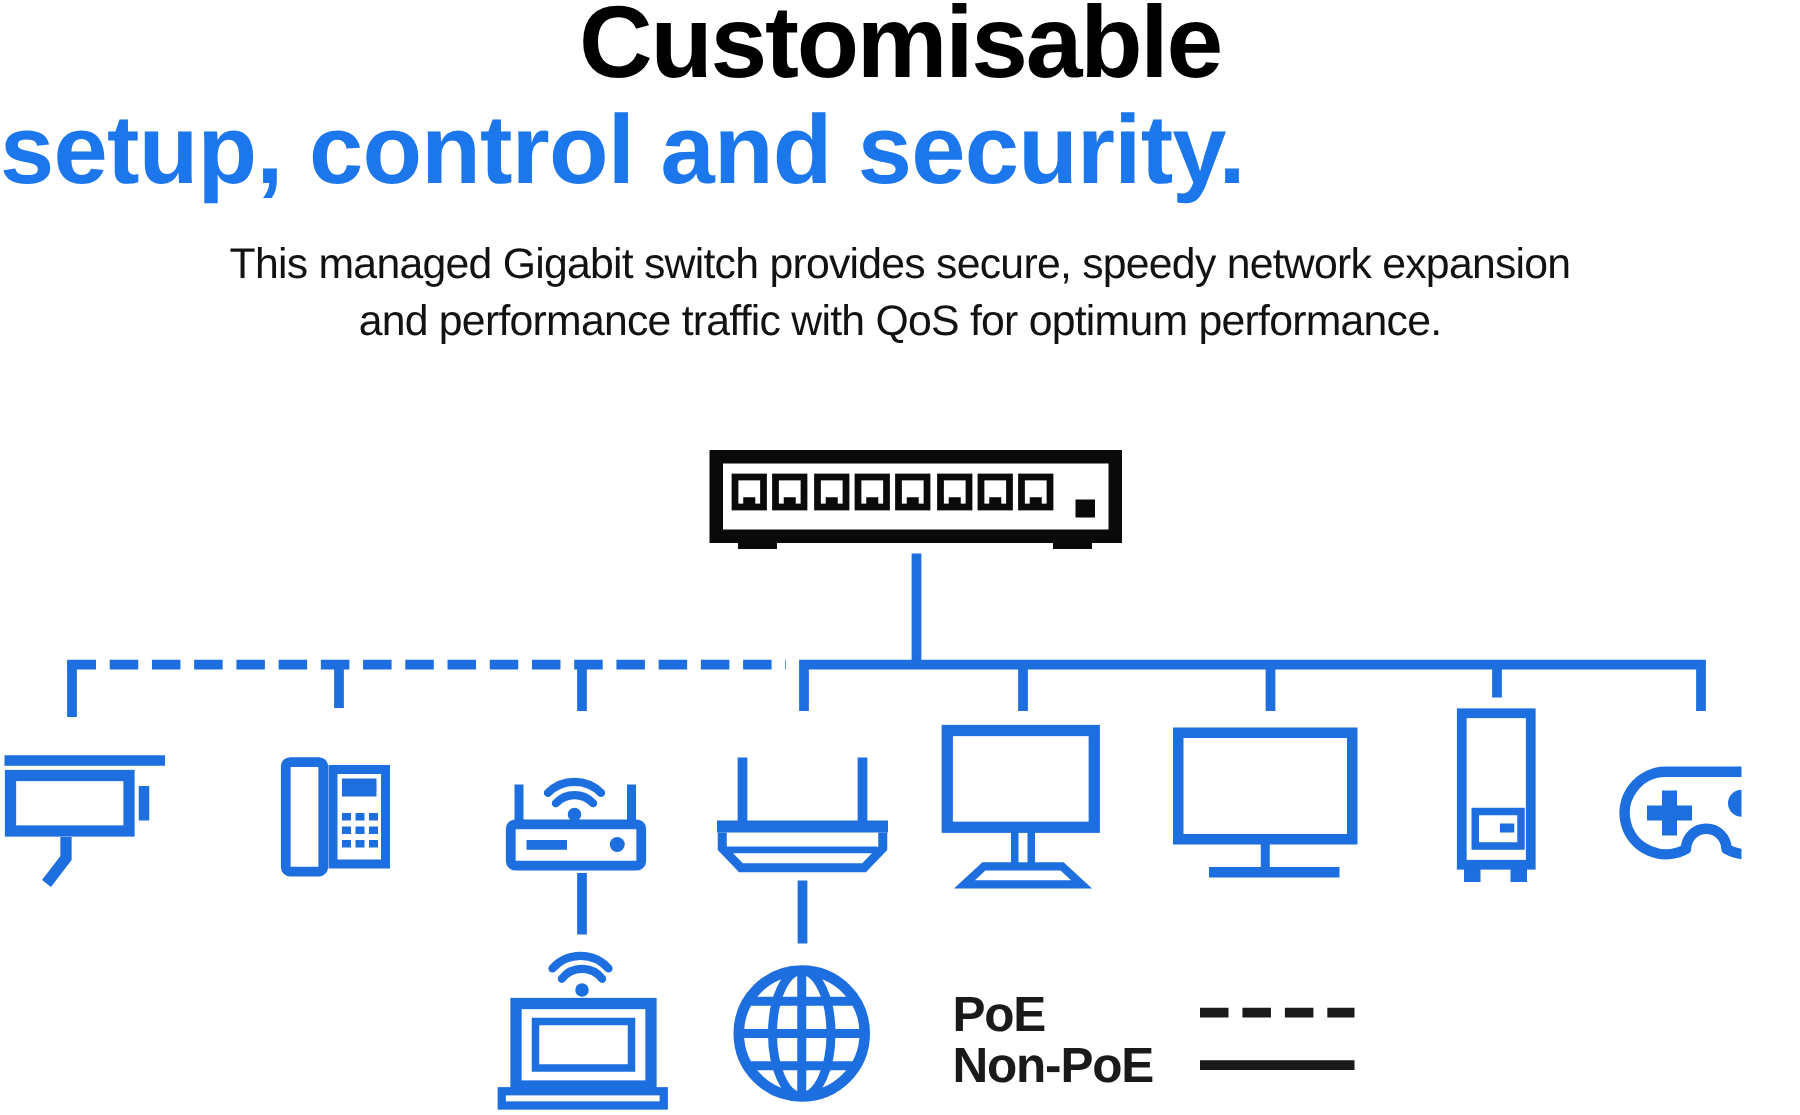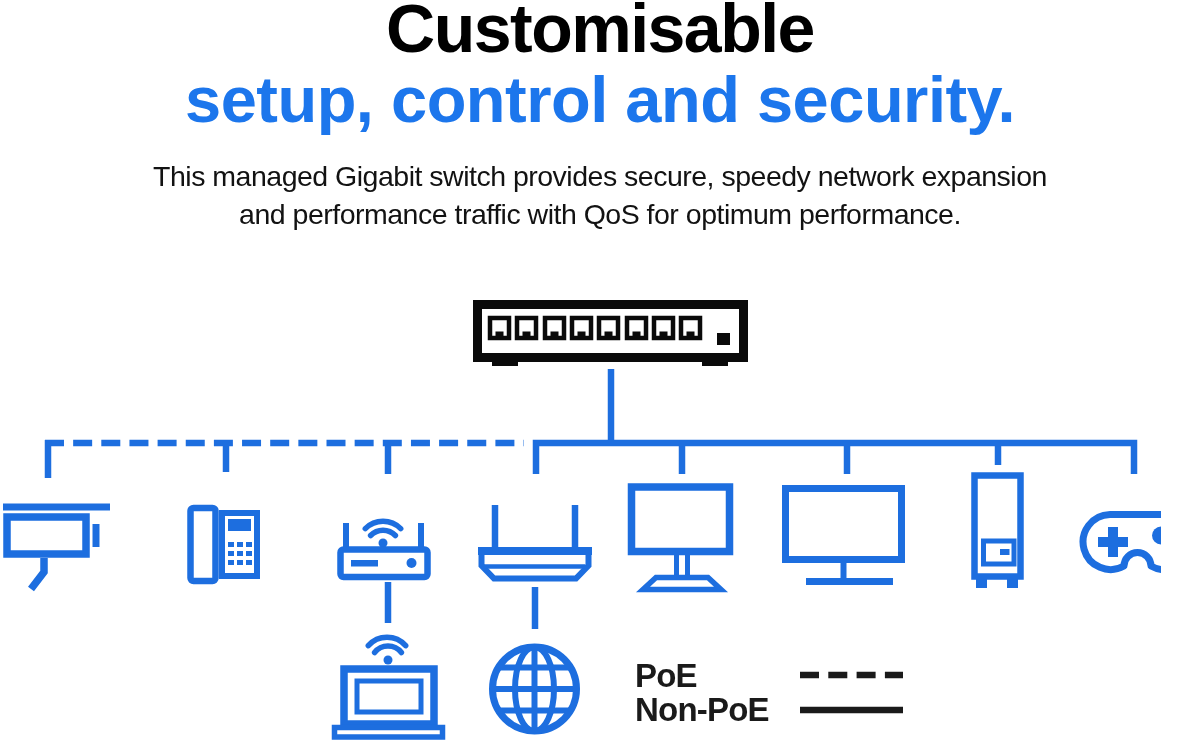--- a/index.html
+++ b/index.html
@@ -5,21 +5,21 @@
   html,body{margin:0;padding:0;background:#ffffff;}
   .stage{
     position:relative;width:1161px;height:743px;overflow:hidden;background:#ffffff;
     font-family:"Liberation Sans", sans-serif;
   }
   .title{
     position:absolute;top:-7px;left:0;width:1200px;margin:0;text-align:center;
     font-size:68px;line-height:70px;font-weight:bold;letter-spacing:-1.5px;color:#000000;
   }
   .subtitle{
-    position:absolute;top:67px;left:0;width:1200px;margin:0;text-align:center;
+    position:absolute;top:67px;left:0;width:1200px;margin:0;text-align:left;
     font-size:65px;line-height:66px;font-weight:bold;letter-spacing:-0.5px;color:#1c76ec;
   }
   .desc{
     position:absolute;top:157px;left:0;width:1200px;margin:0;text-align:center;
     font-size:28.5px;line-height:38px;font-weight:400;letter-spacing:-0.5px;color:#121212;
   }
   svg.topology{position:absolute;left:0;top:0;}
   
   .sb{stroke:#1d6edf;fill:none;}
   .fb{fill:#1d6edf;stroke:none;}

